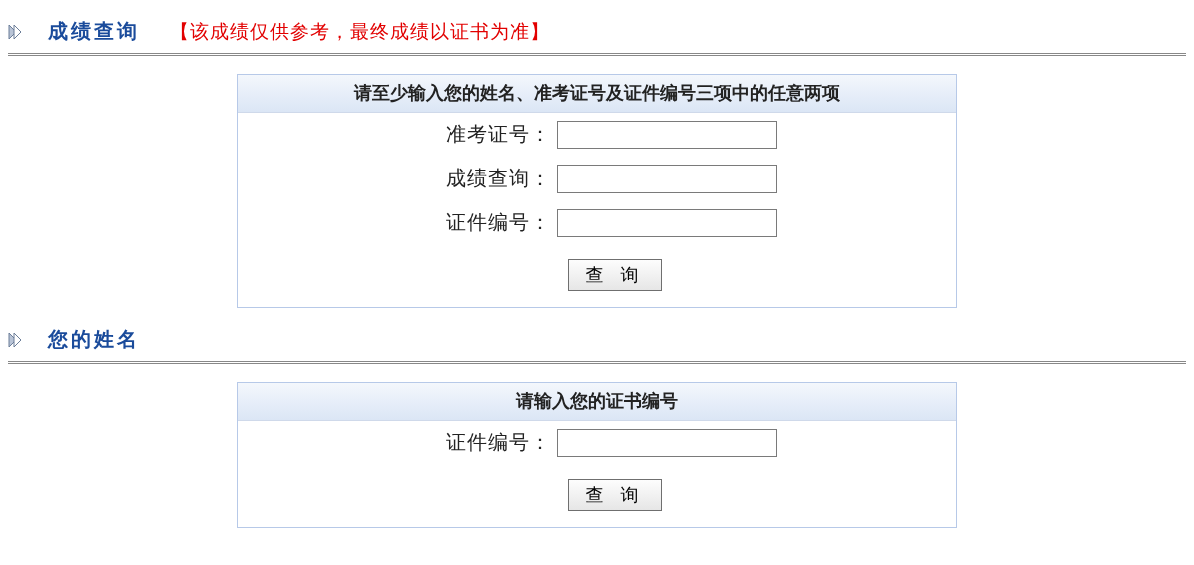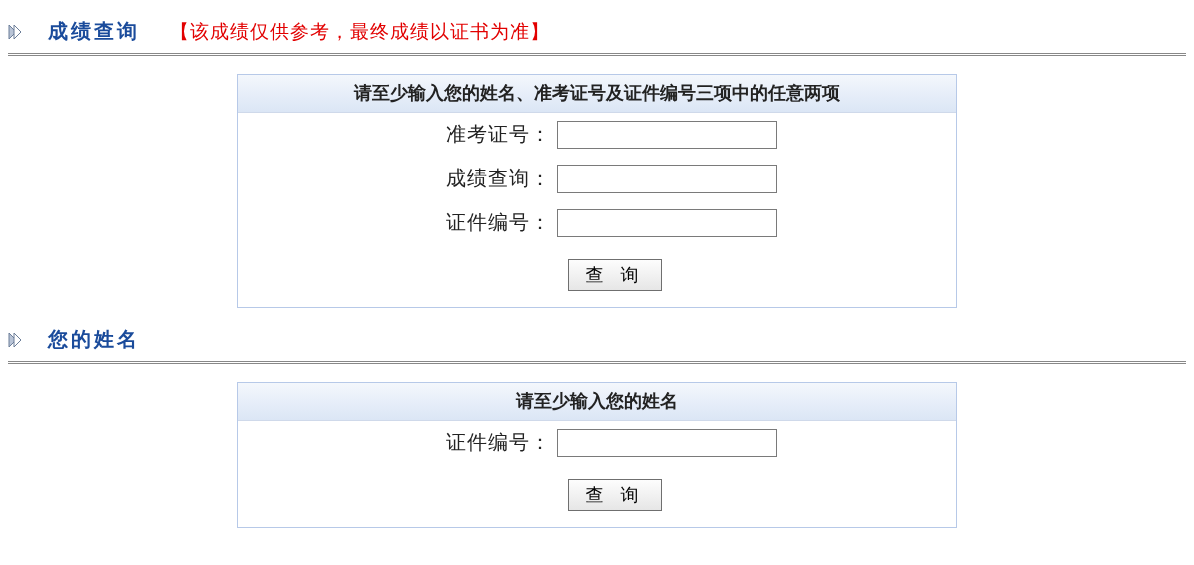--- a/index.html
+++ b/index.html
@@ -153,21 +153,21 @@
       <polygon points="1,2 1,16 8,9" fill="#b9c4d6" stroke="#6b7d98" stroke-width="1"></polygon>
       <polygon points="6,2 6,16 13,9" fill="#ffffff" stroke="#6b7d98" stroke-width="1"></polygon>
     </svg>
   </span>
   <span class="title-text">您的姓名</span>
 </div>
 <hr class="double-line">
 
 <div class="form-wrap">
   <div class="form-box">
-    <div class="form-head">请至少输入您的姓名</div>
+    <div class="form-head">请输入您的证书编号</div>
 
 
     <div class="form-row">
       <div class="form-label">证件编号：</div>
       <div class="form-input-cell">
         <input type="text" value="" style="">
       </div>
     </div>
 
     <div class="btn-row">

